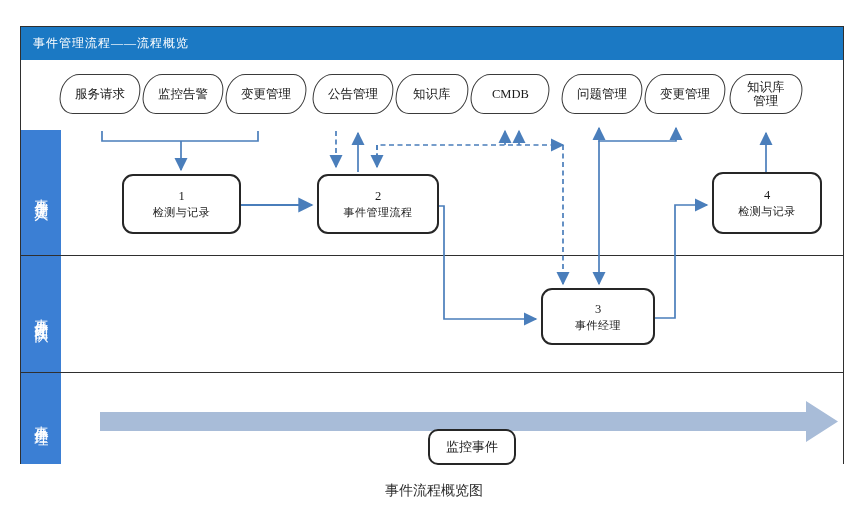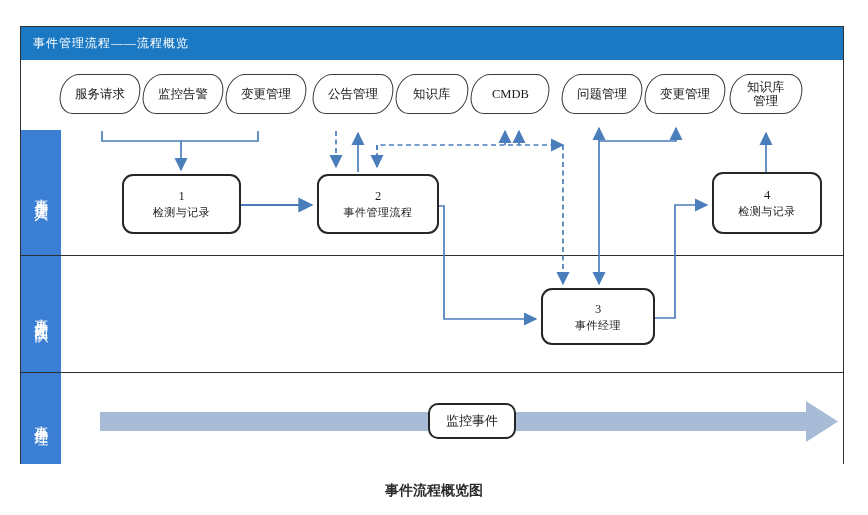--- a/index.html
+++ b/index.html
@@ -64,27 +64,27 @@
     font-size:13px;line-height:1.35;
   }
   .pbox .num{font-size:12.5px;}
   .pbox .lbl{font-size:11px;letter-spacing:.5px;}
 
   
   .monbox{
     position:absolute;border:2px solid #262626;background:#ffffff;
     border-radius:10px;box-sizing:border-box;
     display:flex;align-items:center;justify-content:center;
-    font-size:13px;z-index:4;
+    font-size:13px;z-index:4;margin-top:26px;
   }
 
   
   .caption{
     position:absolute;left:0;top:482px;width:868px;text-align:center;
-    font-size:14px;color:#2b2b2b;font-weight:bold;
+    font-size:14px;color:#2b2b2b;
   }
   svg.overlay{position:absolute;left:0;top:0;width:868px;height:515px;pointer-events:none;}
 </style>
 </head>
 <body>
 
 <div id="stage">
 
   <div class="frame"></div>
 

